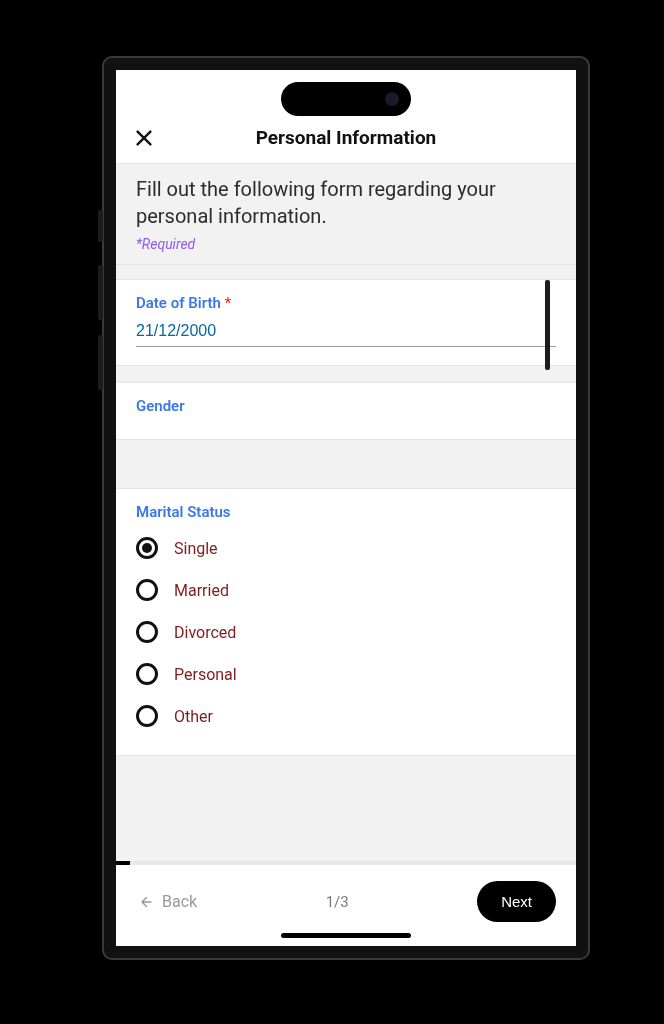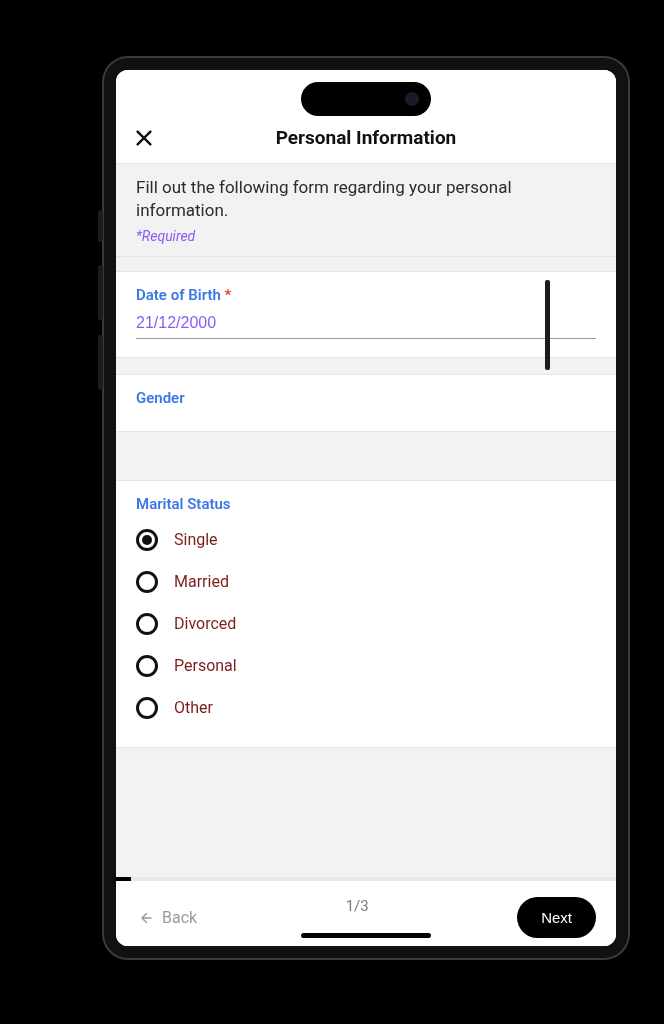--- a/index.html
+++ b/index.html
@@ -9,23 +9,23 @@
     font-family: -apple-system, BlinkMacSystemFont, "Segoe UI", Roboto, Arial, sans-serif;
     position: relative;
     overflow: hidden;
   }
 
   
   .phone {
     position: absolute;
     left: 104px;
     top: 58px;
-    width: 524px;
+    width: 484px;
     height: 900px;
-    border-radius: 24px;
+    border-radius: 8px;
     background: #fff;
     border: 12px solid #111;
     box-shadow:
       0 0 0 2px #3a3a3a,
       20px 30px 60px rgba(0,0,0,0.6),
       10px 15px 30px rgba(0,0,0,0.5);
     overflow: hidden;
   }
 
   
@@ -99,21 +99,21 @@
   }
 
   
   .intro {
     background: #f2f2f2;
     border-top: 1px solid #e4e4e4;
     border-bottom: 1px solid #e4e4e4;
     padding: 12px 20px 12px 20px;
   }
   .intro-text {
-    font-size: 17px;
+    font-size: 20px;
     color: #2c2c2c;
     line-height: 1.35;
   }
   .required-note {
     color: #8b5cf6;
     font-size: 14px;
     margin-top: 6px;
     font-style: italic;
   }
 
@@ -140,21 +140,21 @@
     color: #3b78e7;
     margin-bottom: 6px;
   }
   .field-label .ast { color: #e53935; font-weight: 600; }
 
   .text-input {
     width: 100%;
     border: none;
     border-bottom: 1px solid #9a9a9a;
     font-size: 16px;
-    color: #8b5cf6;
+    color: #0369a1;
     padding: 4px 0 6px 0;
     background: transparent;
     outline: none;
   }
 
   
   .radio-list { margin-top: 6px; }
   .radio-item {
     display: flex;
     align-items: center;
@@ -192,21 +192,22 @@
   }
   .progress-fill {
     height: 100%;
     background: #000;
     width: 3%;
   }
 
   
   .footer {
     display: flex;
-    padding: 16px 20px 8px 20px;
+    align-items: center;
+    padding: 16px 20px 24px 20px;
     background: #fff;
   }
   .back-btn {
     display: flex;
     align-items: center;
     gap: 8px;
     color: #9a9a9a;
     font-size: 16px;
     cursor: default;
   }

